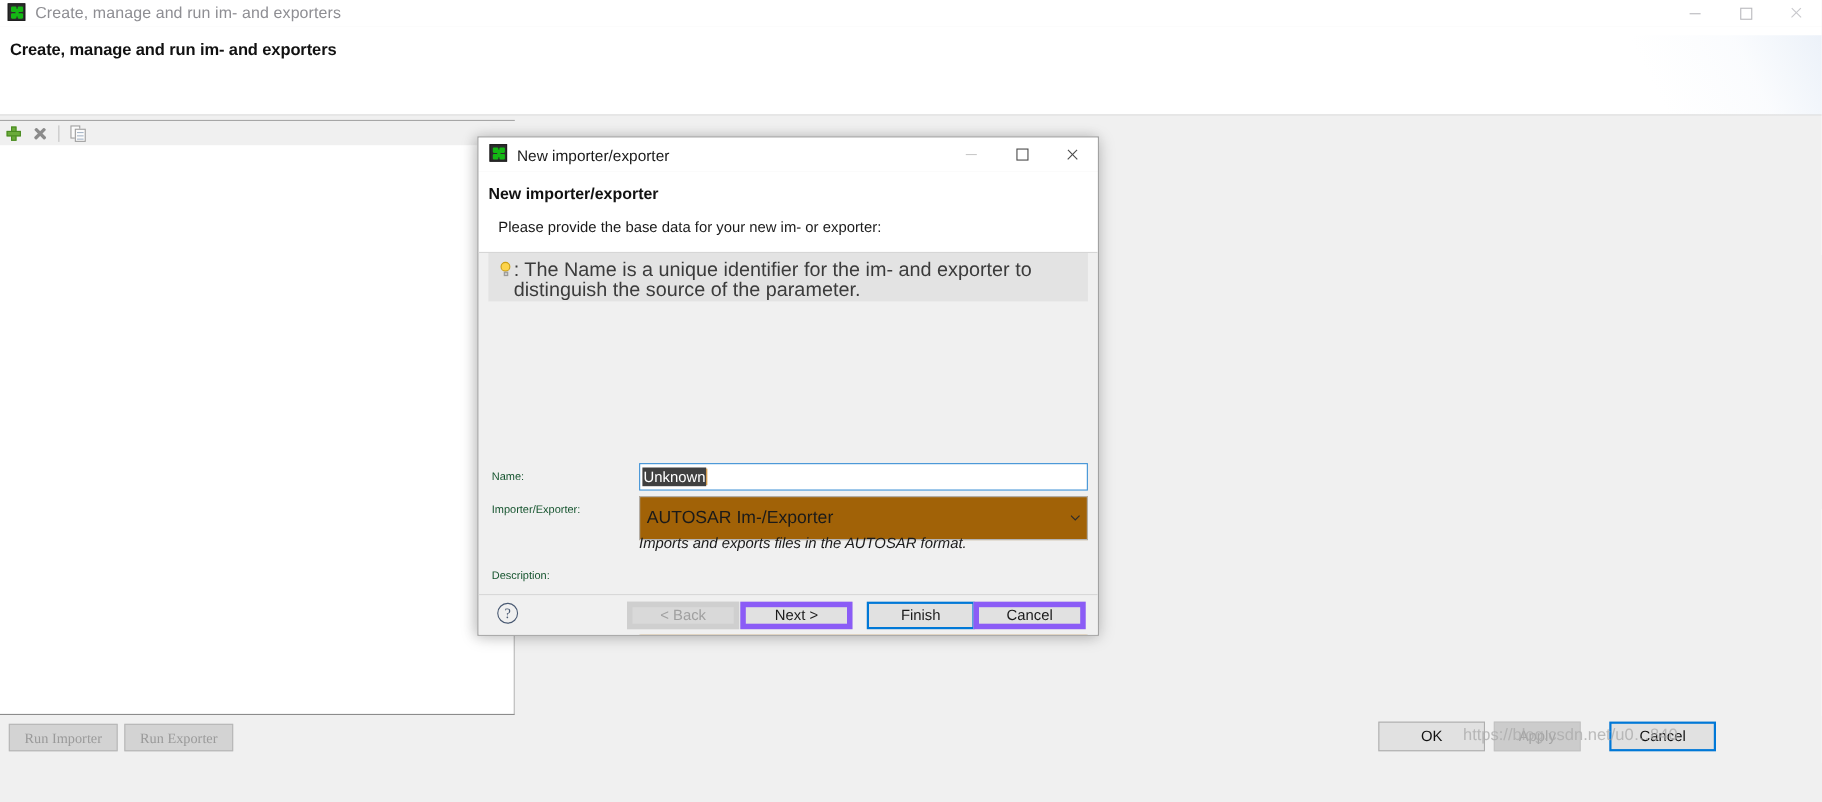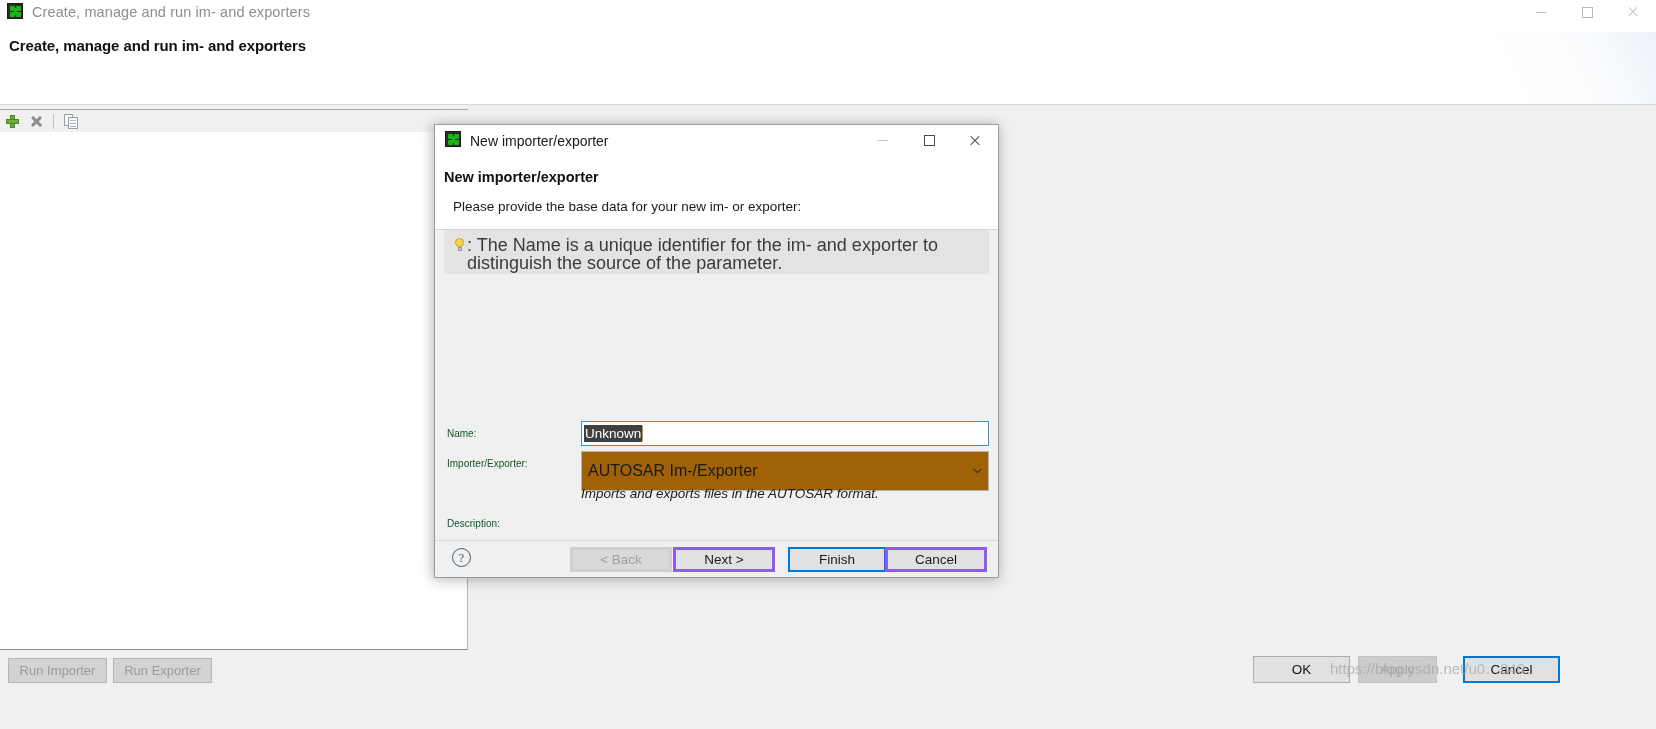--- a/index.html
+++ b/index.html
@@ -195,21 +195,21 @@
     background: #f0f0f0;
   }
   .run-btn {
     position: absolute;
     top: 7px;
     height: 25px;
     background: #d3d3d3;
     border: 1px solid #b6b6b6;
     color: #9a9a9a;
     font-size: 13px;
-    font-family: Liberation Sans, sans-serif;
+    font-family: Liberation Serif, serif;
     padding: 0 9px;
     box-sizing: border-box;
     display: flex; align-items: center; justify-content: center;
   }
   #run-importer-button { left: 8px; width: 99px; }
   #run-exporter-button { left: 113px; width: 99px; }
 
   .dlgfoot-btn {
     position: absolute;
     top: 5px;
@@ -415,21 +415,21 @@
     box-sizing: border-box;
     font-family: "Liberation Serif", serif;
   }
   .wiz-btn {
     position: absolute;
     top: 6px;
     height: 25px;
     font-size: 13.5px;
     font-family: "Liberation Sans", sans-serif;
     background: #e1e1e1;
-    border: 3px solid #8b5cf6;
+    border: 5px solid #8b5cf6;
     color: #1a1a1a;
     box-sizing: border-box;
     display: flex; align-items: center; justify-content: center;
   }
   #back-button   { left: 135px; width: 102px; background: #d9d9d9; border-color: #cfcfcf; color: #a0a0a0; }
   #next-button   { left: 238px; width: 102px; }
   #finish-button { left: 353px; width: 98px; border: 2px solid #0078d7; }
   #wizard-cancel-button { left: 450px; width: 102px; }
 
   .glyph-min { width: 10px; height: 1px; background: currentColor; }

